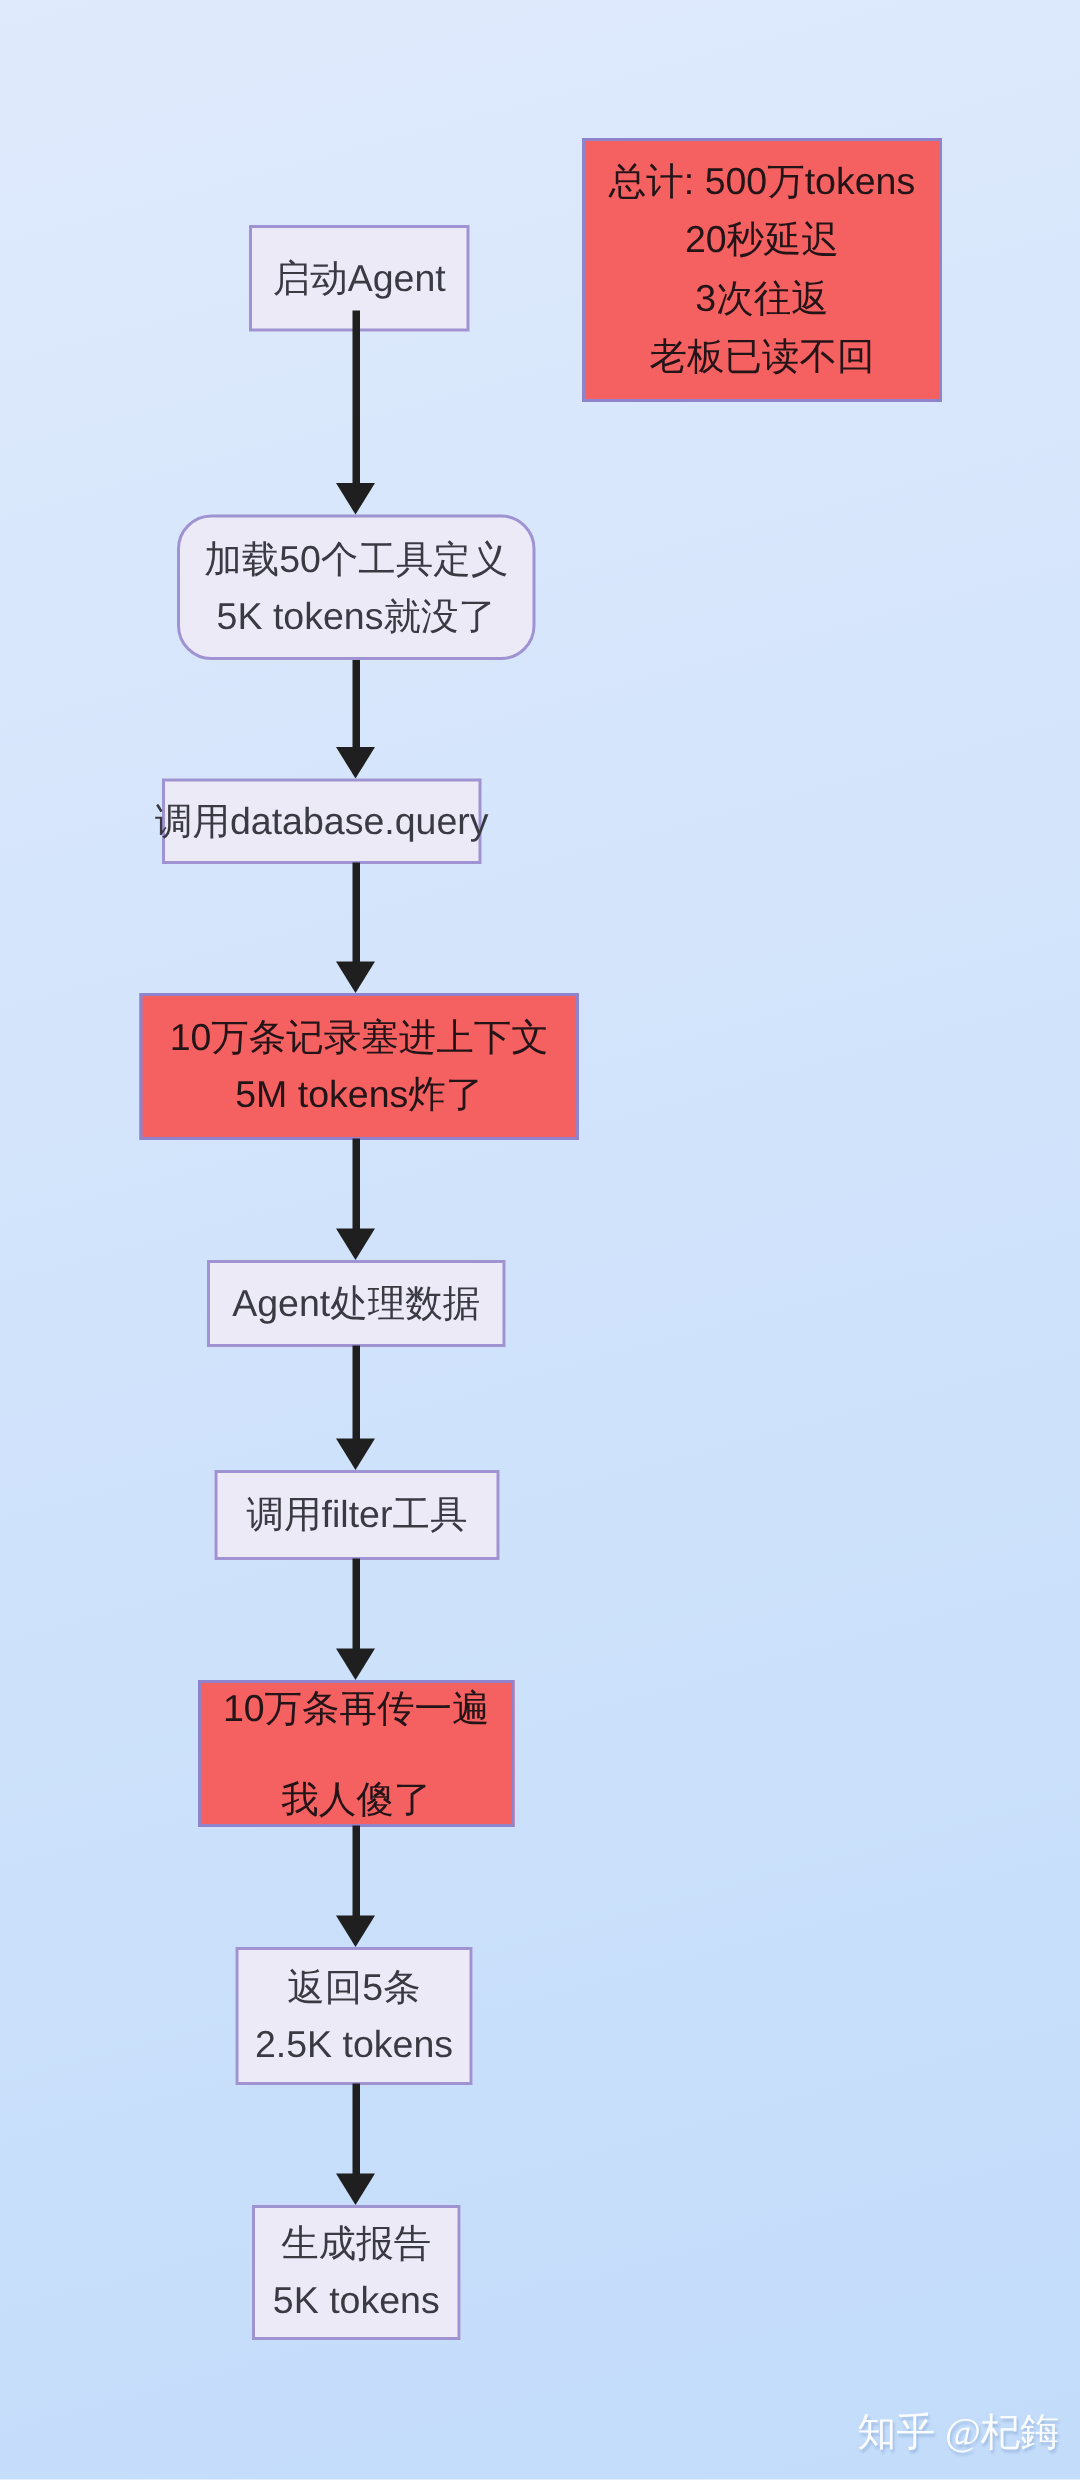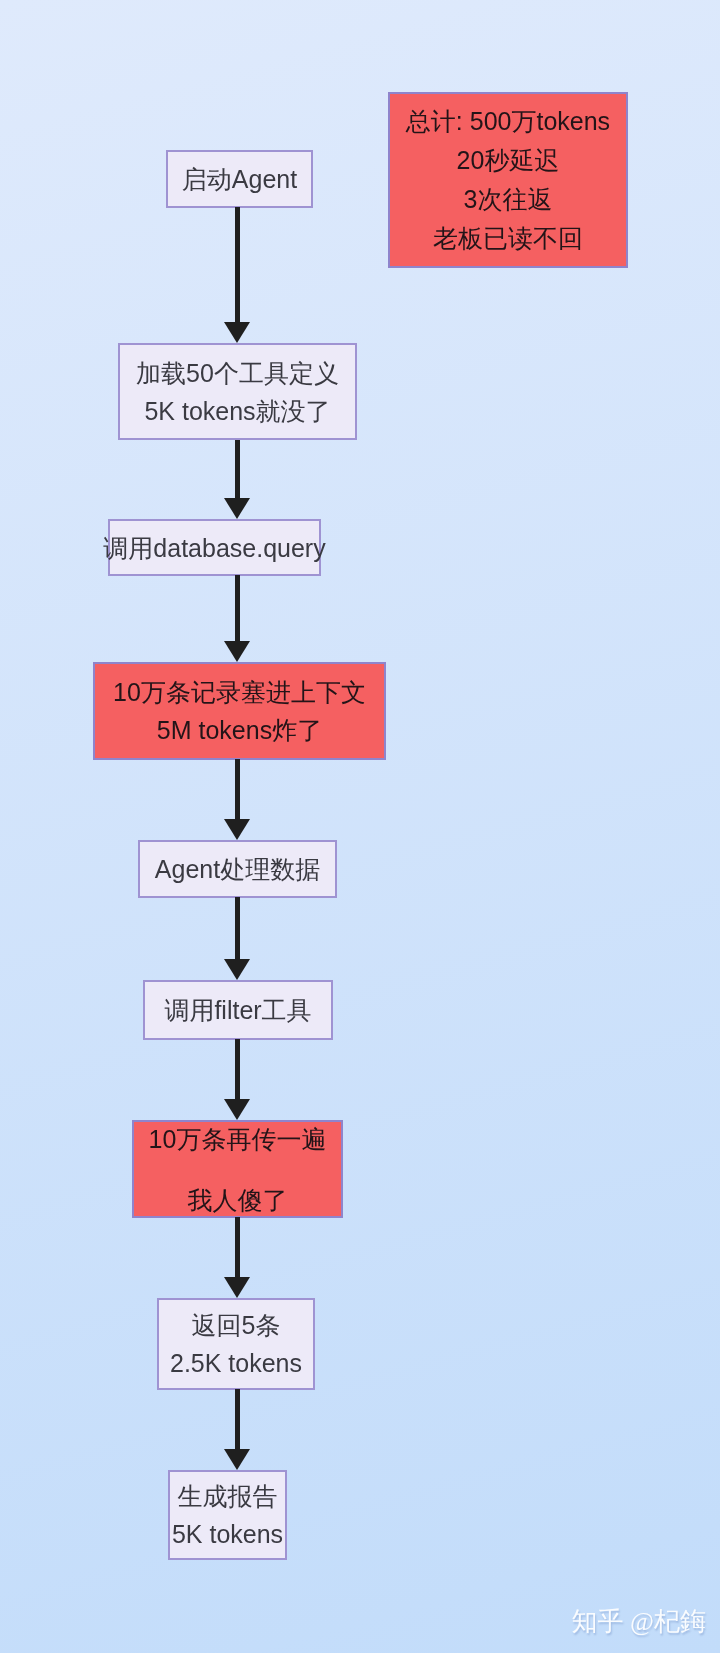--- a/index.html
+++ b/index.html
@@ -16,29 +16,29 @@
     background:linear-gradient(165deg, var(--bg-top) 0%, var(--bg-bottom) 100%);
   }
   .node{
     position:absolute; box-sizing:border-box;
     display:flex; flex-direction:column; align-items:center; justify-content:center;
     text-align:center; background:var(--node-fill);
     border:2px solid var(--node-border); color:var(--text-dark);
     font-size:25px; line-height:38px; white-space:nowrap;
   }
   .node.red{background:var(--red-fill); border-color:var(--red-border); color:var(--red-text);}
-  .n1{left:166px; top:150px; width:147px; height:58px;}
-  .n2{left:118px; top:343px; width:239px; height:97px;}
+  .n1{left:166px; top:150px; width:147px; height:71px;}
+  .n2{left:118px; top:343px; width:239px; height:97px;border-radius:23px;}
   .n3{left:108px; top:519px; width:213px; height:57px;}
   .n4{left:93px;  top:662px; width:293px; height:98px;}
   .n5{left:138px; top:840px; width:199px; height:58px;}
   .n6{left:143px; top:980px; width:190px; height:60px;}
   .n7{left:132px; top:1120px; width:211px; height:98px;gap:23px;}
   .n8{left:157px; top:1298px; width:158px; height:92px;}
-  .n9{left:168px; top:1470px; width:119px; height:90px;}
+  .n9{left:168px; top:1470px; width:139px; height:90px;}
   .summary{
     position:absolute; left:388px; top:92px; width:240px; height:176px;
     box-sizing:border-box; background:var(--red-fill); border:2px solid var(--red-border);
     color:var(--red-text); display:flex; flex-direction:column; justify-content:center;
     text-align:center; font-size:25px; line-height:39px; white-space:nowrap;
   }
   .arrow{position:absolute; left:224px; width:27px;}
   .arrow .shaft{position:absolute; left:11px; top:0; bottom:16px; width:5px; background:var(--arrow);}
   .arrow .head{
     position:absolute; left:0; bottom:0; width:0; height:0;

